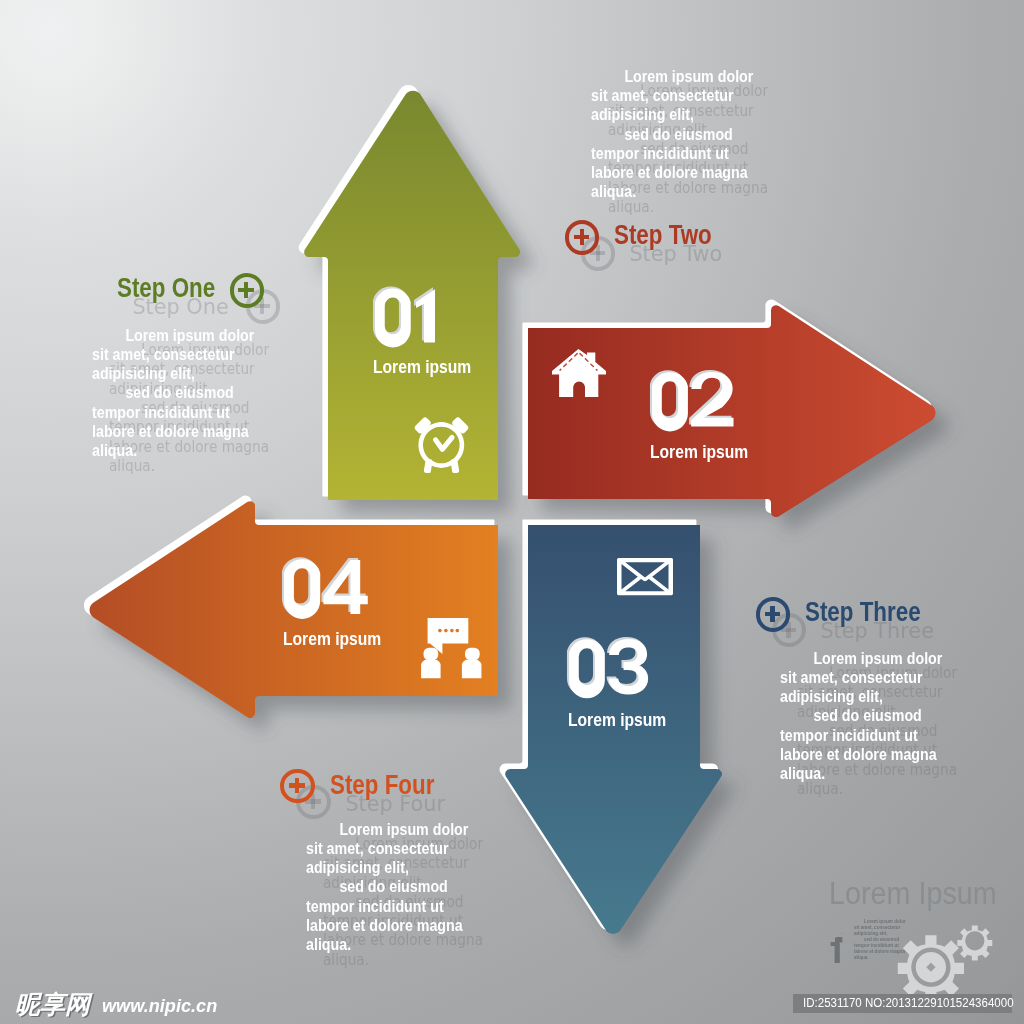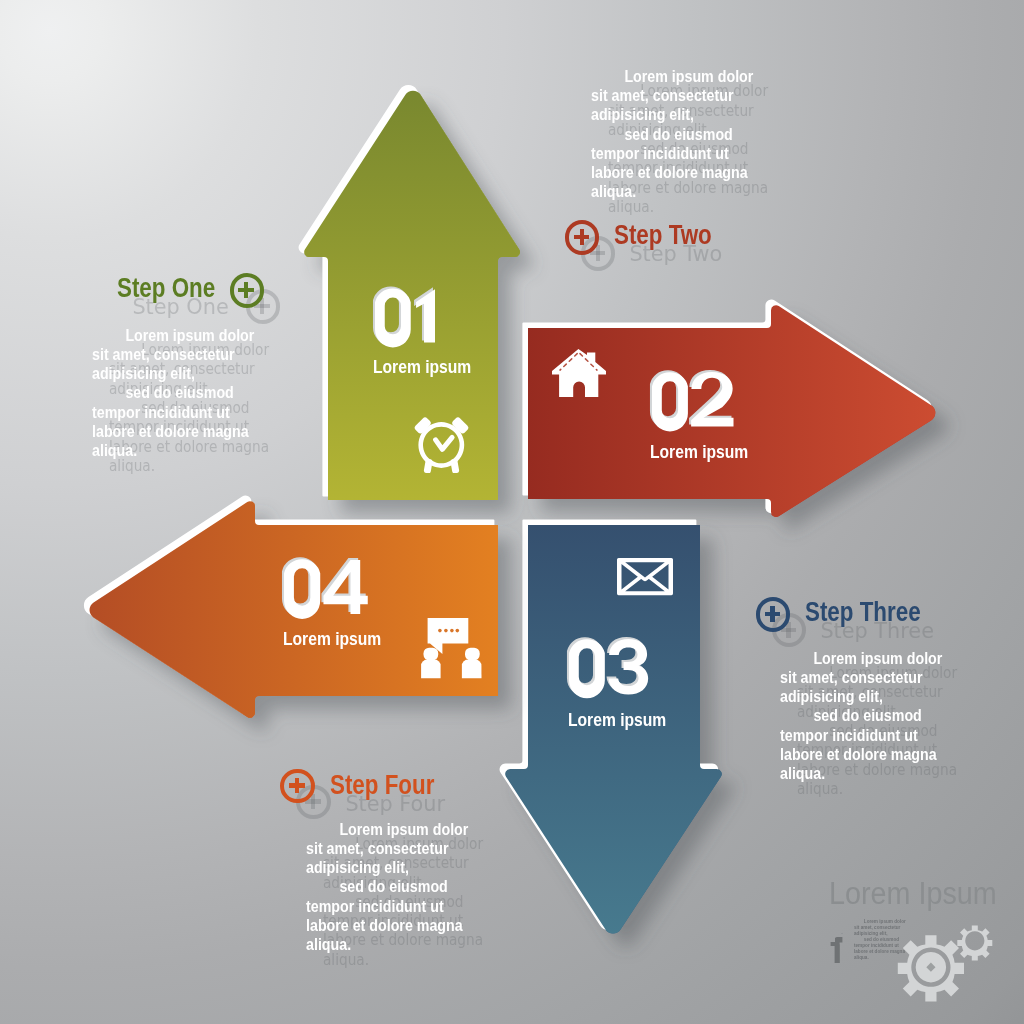--- a/index.html
+++ b/index.html
@@ -219,20 +219,32 @@
     </svg>
     <svg style="position:absolute;left:830px;top:933px;" width="18" height="31" viewBox="0 0 18 31">
       <path fill="#6f7274" d="M12.0,0.2 a2.5,2.5 0 1 1 0.01,0 Z
             M9.4,4.0 h3.0 v5.4 h-3.0 Z
             M5.0,5.0 a3.2,3.2 0 0 1 3.2,-1.0 h1.4 v8.0 h-4.6 Z
             M0.6,9.0 h4.6 v4.0 h-4.6 Z
             M4.6,11.2 h5.2 v18.8 h-5.2 Z"></path>
     </svg>
   </div>
 
+  <div style="position:absolute;left:0;top:982px;width:1024px;height:42px;">
+    <div style="position:absolute;left:15px;top:10px;font-size:25px;line-height:25px;
+                font-weight:bold;font-style:italic;color:#ffffff;white-space:nowrap;
+                text-shadow:1.4px 1.4px 0 #6e7173;">昵享网</div>
+    <div style="position:absolute;left:102px;top:13.5px;font-size:19px;line-height:19px;
+                font-weight:bold;font-style:italic;color:#ffffff;white-space:nowrap;
+                transform:scaleX(.955);transform-origin:0 0;">www.nipic.cn</div>
+    <div style="position:absolute;left:792.9px;top:12.2px;width:219px;height:19.2px;
+                background:#7c7e80;"></div>
+    <div style="position:absolute;left:803.4px;top:15.4px;font-size:12px;line-height:12px;
+                color:#ffffff;white-space:nowrap;transform:scaleX(.96);transform-origin:0 0;">ID:2531170 NO:20131229101524364000</div>
+  </div>
 
   <div class="stepgrp" style="left:117px;top:273px;">
     <div class="ghostwrap">
       <div class="steptitle" style="left:0;top:0;color:#5c7d23">Step One</div>
       <div class="plus" style="left:112.5px;top:0.3px;color:#5c7d23">
           <b></b>
           <i></i>
         </div>
       <div class="stepbody" style="left:-25px;top:52.6px;">
         <span class="ind">Lorem ipsum dolor</span>

